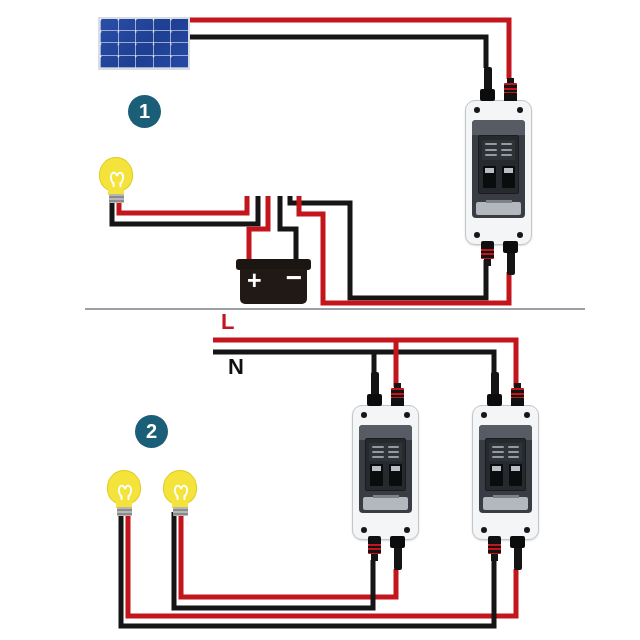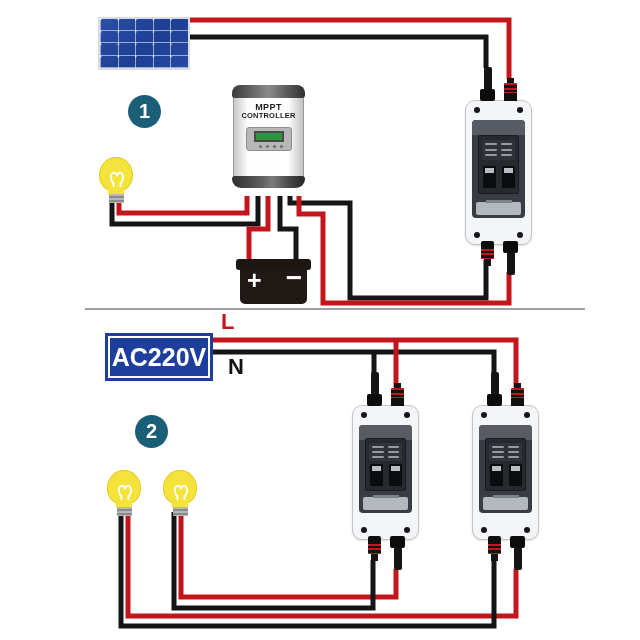--- a/index.html
+++ b/index.html
@@ -139,33 +139,20 @@
   <div class="bulb" style="left:99px;top:157px;">
     <div class="globe">
       <svg width="28" height="24" viewBox="0 0 32 28">
         <path d="M11 22 C5 11 14 6 16 14 C18 6 27 11 21 22 M12 22 V26 M20 22 V26" fill="none" stroke="#fff" stroke-width="2.2" stroke-linecap="round"></path>
       </svg>
     </div>
     <div class="neck"></div>
     <div class="cap"></div>
   </div>
 
-  <div class="ctrl">
-    <div class="bodyC"></div>
-    <div class="capTop"></div>
-    <div class="capBot"></div>
-    <div class="tt">
-      <span class="t1">MPPT</span>
-      <span class="t2">CONTROLLER</span>
-    </div>
-    <div class="disp">
-      <div class="lcd"></div>
-      <div class="dots"></div>
-    </div>
-  </div>
 
   <div class="bat">
     <div class="bar"></div>
     <div class="bod"></div>
     <span class="plus">+</span>
     <span class="minus">−</span>
   </div>
 
   <div class="breaker" style="left:465px;top:100px;height:145px;">
     <span class="sc tl"></span>
@@ -204,21 +191,20 @@
         <div class="cstub"></div>
       </div>
     <div class="conn maleBot cr">
         <div class="chead"></div>
         <div class="cbody"></div>
       </div>
   </div>
 
   <div class="divider"></div>
 
-  <div class="acbox">AC220V</div>
   <span class="lblL">L</span>
   <span class="lblN">N</span>
 
   <div class="badge" style="left:135px;top:415px;">2</div>
 
   <div class="bulb" style="left:107px;top:470px;">
     <div class="globe">
       <svg width="28" height="24" viewBox="0 0 32 28">
         <path d="M11 22 C5 11 14 6 16 14 C18 6 27 11 21 22 M12 22 V26 M20 22 V26" fill="none" stroke="#fff" stroke-width="2.2" stroke-linecap="round"></path>
       </svg>

